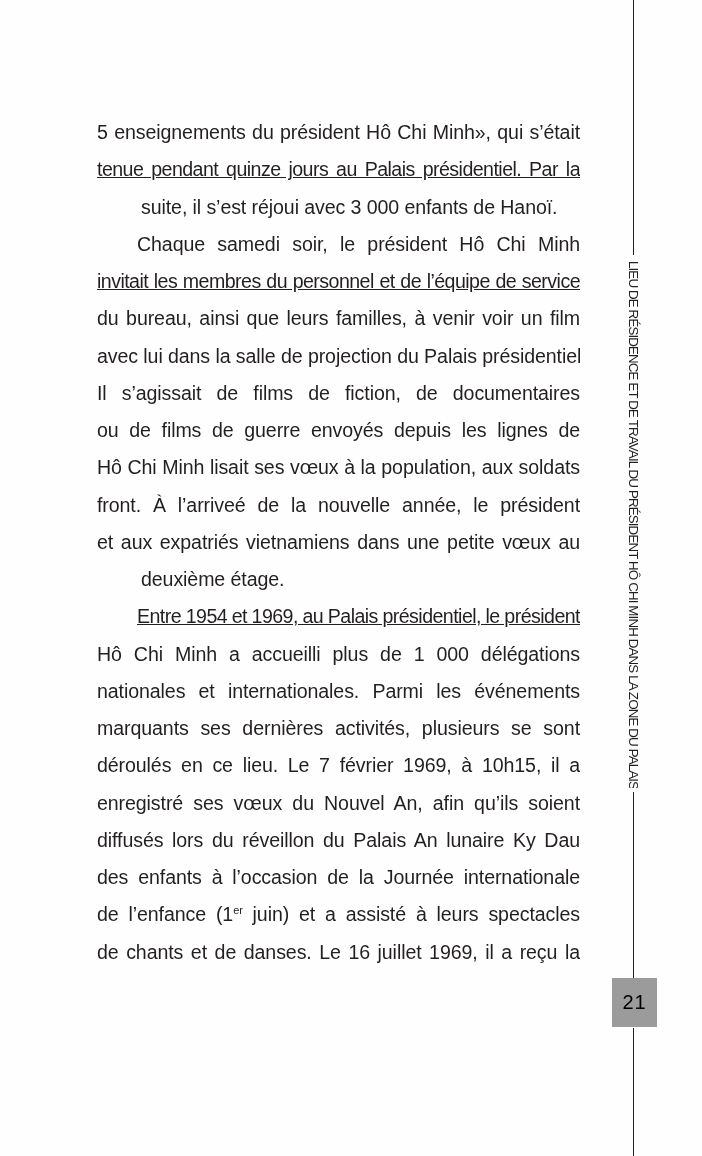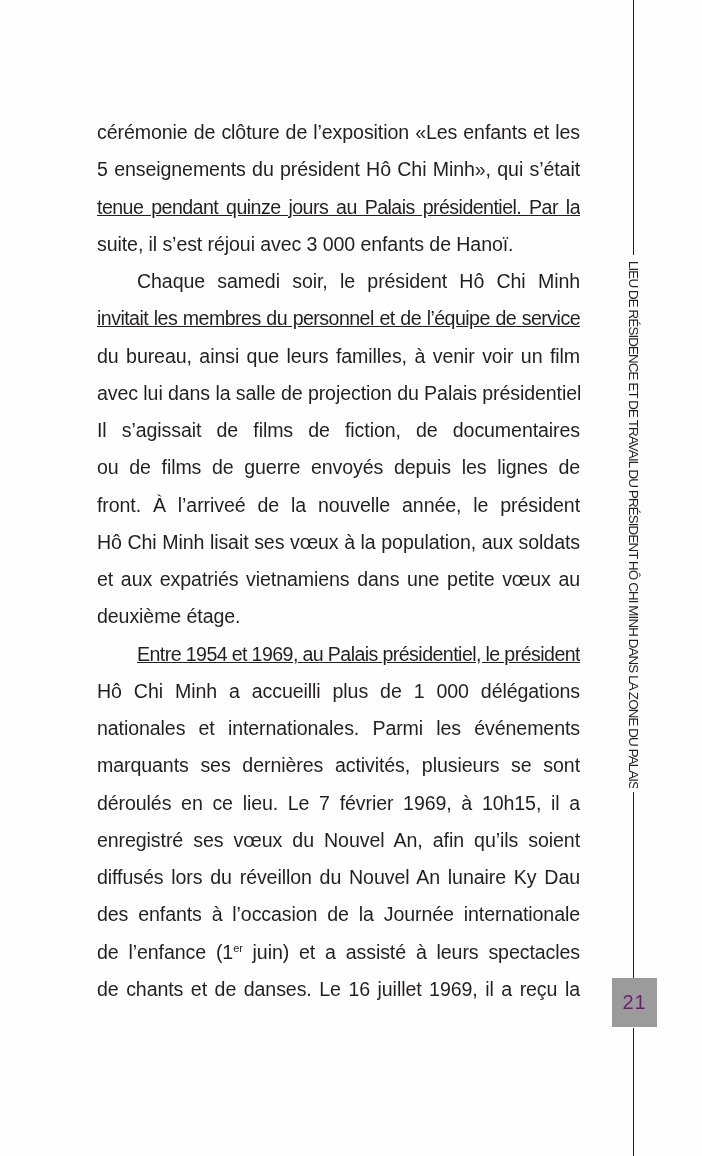--- a/index.html
+++ b/index.html
@@ -34,20 +34,21 @@
       font-size: 19.6px;
       white-space: nowrap;
       text-align: justify;
       text-align-last: justify;
       letter-spacing: -0.1px;
       overflow: hidden;
     }
     .line.last {
       text-align-last: left;
       text-align: left;
+      margin-left: 44px;
     }
     .line.indent {
       padding-left: 40px;
     }
     .line.tight {
       letter-spacing: -0.55px;
       word-spacing: -1px;
       text-decoration: underline;
     }
     sup.ordinal {
@@ -96,52 +97,51 @@
     }
   </style>
 </head>
 <body style="color: rgb(35, 31, 32);">
 
 <div class="page">
 
   <div class="body-text">
 
     <div>
-      <span class="line">cérémonie de clôture de l’exposition «Les enfants et les</span>
       <span class="line">5 enseignements du président Hô Chi Minh», qui s’était</span>
       <span class="line tight">tenue pendant quinze jours au Palais présidentiel. Par la</span>
       <span class="line last">suite, il s’est réjoui avec 3 000 enfants de Hanoï.</span>
     </div>
 
     <div>
       <span class="line indent">Chaque samedi soir, le président Hô Chi Minh</span>
       <span class="line tight">invitait les membres du personnel et de l’équipe de service</span>
       <span class="line">du bureau, ainsi que leurs familles, à venir voir un film</span>
       <span class="line">avec lui dans la salle de projection du Palais présidentiel.</span>
       <span class="line">Il s’agissait de films de fiction, de documentaires</span>
       <span class="line">ou de films de guerre envoyés depuis les lignes de</span>
+      <span class="line">Hô Chi Minh lisait ses vœux à la population, aux soldats</span>
       <span class="line">front. À l’arriveé de la nouvelle année, le président</span>
-      <span class="line">Hô Chi Minh lisait ses vœux à la population, aux soldats</span>
       <span class="line">et aux expatriés vietnamiens dans une petite vœux au</span>
       <span class="line last">deuxième étage.</span>
     </div>
 
     <div>
       <span class="line indent tight">Entre 1954 et 1969, au Palais présidentiel, le président</span>
       <span class="line">Hô Chi Minh a accueilli plus de 1 000 délégations</span>
       <span class="line">nationales et internationales. Parmi les événements</span>
       <span class="line">marquants ses dernières activités, plusieurs se sont</span>
       <span class="line">déroulés en ce lieu. Le 7 février 1969, à 10h15, il a</span>
       <span class="line">enregistré ses vœux du Nouvel An, afin qu’ils soient</span>
-      <span class="line">diffusés lors du réveillon du Nouvel An lunaire Ky Dau</span>
+      <span class="line">diffusés lors du réveillon du Palais An lunaire Ky Dau</span>
       <span class="line">des enfants à l’occasion de la Journée internationale</span>
       <span class="line"><span>de l’enfance (1</span><sup class="ordinal">er</sup><span> juin) et a assisté à leurs spectacles</span></span>
       <span class="line">de chants et de danses. Le 16 juillet 1969, il a reçu la</span>
     </div>
   </div>
 
   <div class="rule rule-top"></div>
   <div class="running-head">LIEU DE RÉSIDENCE ET DE TRAVAIL DU PRÉSIDENT HÔ CHI MINH DANS LA ZONE DU PALAIS PRÉSIDENTIEL - HANOÏ</div>
   <div class="rule rule-mid"></div>
-  <div class="page-number" style="background: rgb(155, 155, 155); color: #701a75;">21</div>
+  <div class="page-number" style="background: rgb(155, 155, 155); color: #000000;">21</div>
   <div class="rule rule-bottom"></div>
 
 </div>
 
 </body></html>

